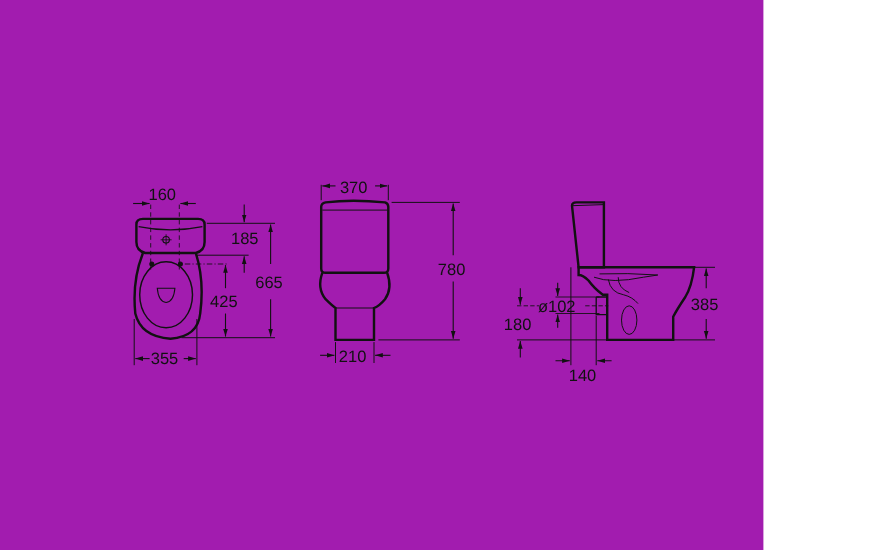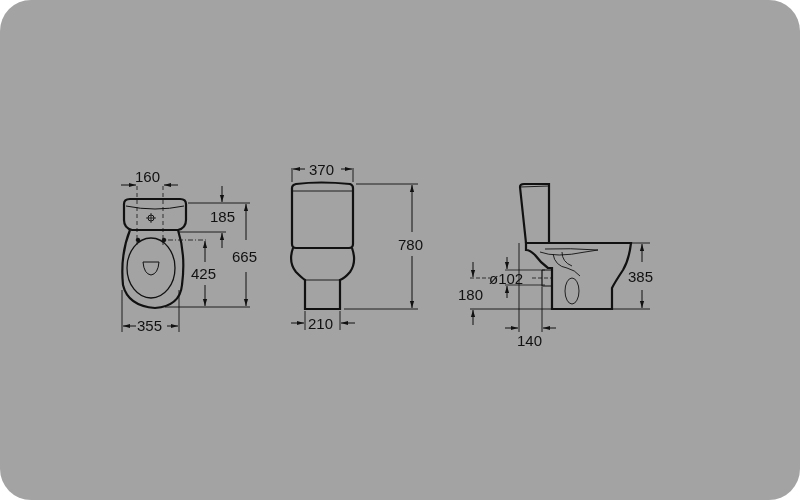--- a/index.html
+++ b/index.html
@@ -1,16 +1,16 @@
 <!DOCTYPE html>
 <html><head>
 <meta charset="utf-8">
 <style>
   html, body { margin: 0; padding: 0; background: #ffffff; }
-  #canvas { position: relative; width: 800px; height: 500px; background: #a3a3a3; overflow: hidden; border-radius: 31px; }
+  #canvas { position: relative; width: 694px; height: 500px; background: #a21caf; overflow: hidden; }
   svg { position: absolute; left: 0; top: 0; }
   .lbl { font-family: "Liberation Sans", sans-serif; font-size: 15px; fill: #111; }
 </style>
 </head>
 <body>
 
 <div id="canvas">
 <svg width="800" height="500" viewBox="0 0 800 500" xmlns="http://www.w3.org/2000/svg">
   <defs>
     <marker id="arr" viewBox="0 0 10 10" refX="10" refY="5" markerWidth="7" markerHeight="7" orient="auto-start-reverse">

